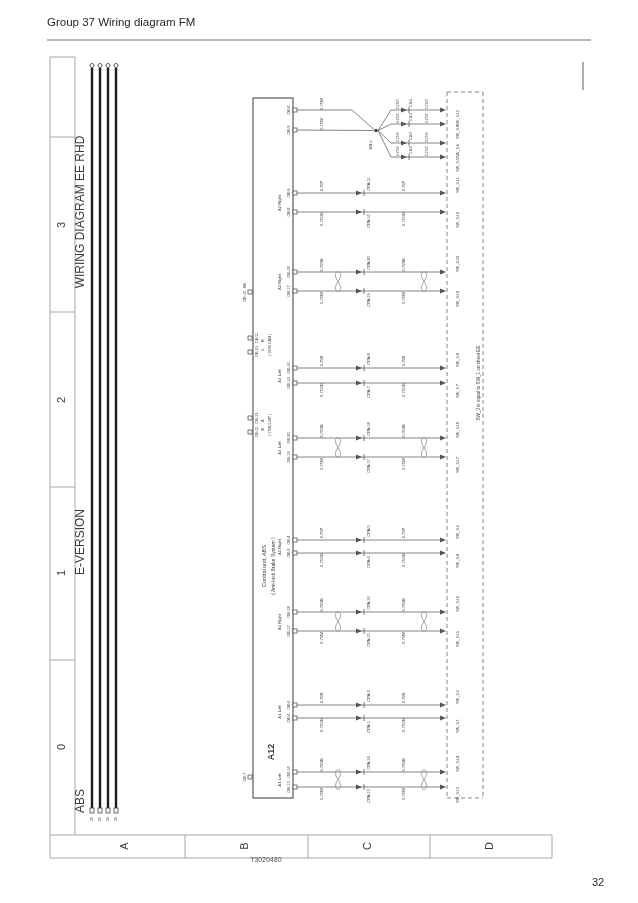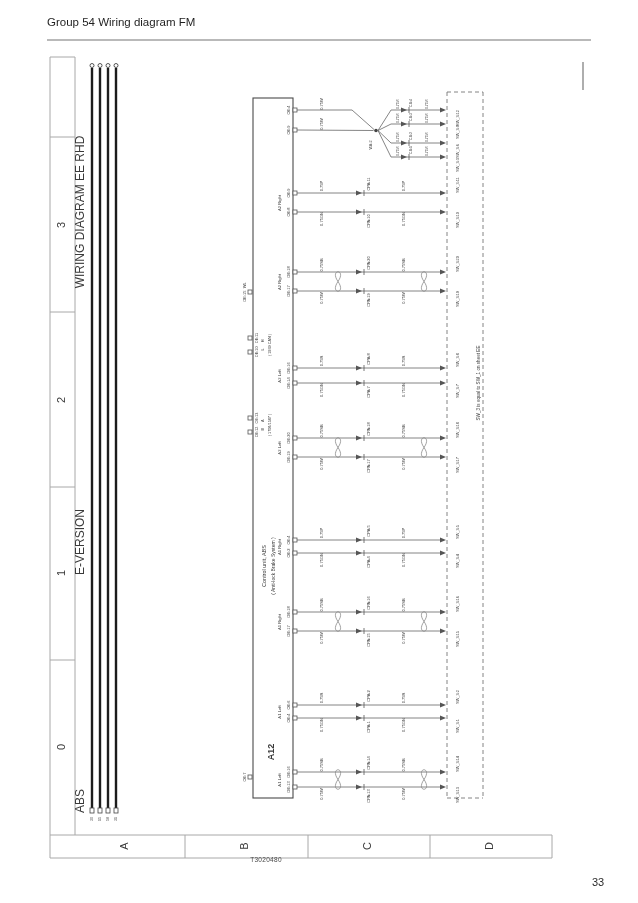--- a/index.html
+++ b/index.html
@@ -13,21 +13,21 @@
   #art{position:absolute;left:0;top:0;}
   #labels{position:absolute;left:0;top:0;width:638px;height:903px;pointer-events:none;}
   .rl{position:absolute;font-size:10px;color:#3a3a3a;white-space:pre;line-height:1;
       font-family:"Liberation Sans",sans-serif;}
 </style>
 </head>
 <body>
 
 <div id="page">
 
-  <div id="hdr">Group 54 Wiring diagram FM</div>
+  <div id="hdr">Group 37 Wiring diagram FM</div>
   <div id="rule"></div>
 
   <svg id="art" width="638" height="903" viewBox="0 0 638 903">
     <g stroke="#a8a8a8" stroke-width="1" fill="none">
       <path d="M50 57 V858 M75 57 V835 M50 57 H75 M50 137 H75 M50 312 H75 M50 487 H75 M50 660 H75
                M50 835 H552 M50 858 H552 M552 835 V858 M185 835 V858 M308 835 V858 M430 835 V858"></path>
       <path d="M583 62 V90" stroke="#9a9a9a" stroke-width="1.6"></path>
     </g>
     <g>
       <path d="M92 68 V808 M100 68 V808 M108 68 V808 M116 68 V808" stroke="#1c1c1c" stroke-width="2.4" fill="none"></path>
@@ -301,14 +301,14 @@
       <span class="rl" style="left: 263px; top: 345px; transform: translate(-50%, -50%) rotate(-90deg) scale(0.38);">L      H</span>
       <span class="rl" style="left: 270px; top: 345px; transform: translate(-50%, -50%) rotate(-90deg) scale(0.38);">( 1939 CAN )</span>
       <span class="rl" style="left: 257px; top: 425px; transform: translate(-50%, -50%) rotate(-90deg) scale(0.38);">OE:12   OE:13</span>
       <span class="rl" style="left: 263px; top: 425px; transform: translate(-50%, -50%) rotate(-90deg) scale(0.38);">B      A</span>
       <span class="rl" style="left: 270px; top: 425px; transform: translate(-50%, -50%) rotate(-90deg) scale(0.38);">( 1708/1587 )</span>
       <span class="rl" style="left: 245px; top: 292px; transform: translate(-50%, -50%) rotate(-90deg) scale(0.4);">OE:15  WL</span>
       <span class="rl" style="left: 245px; top: 777px; transform: translate(-50%, -50%) rotate(-90deg) scale(0.4);">OE:7</span>
     </div>
 
   <div id="figid">T3020480</div>
-  <div id="pageno">33</div>
+  <div id="pageno">32</div>
 </div>
 
 </body></html>

